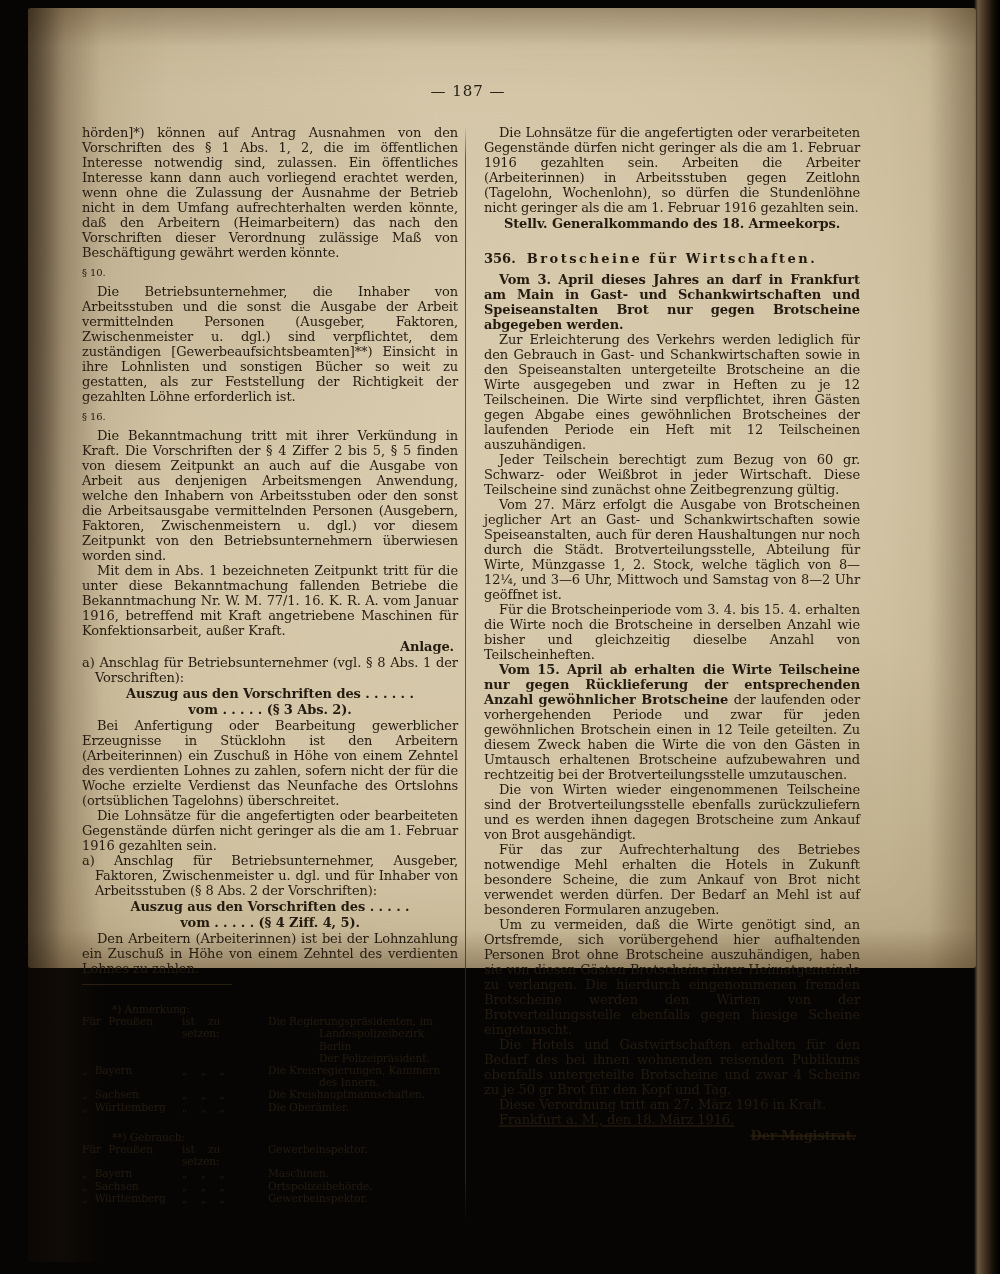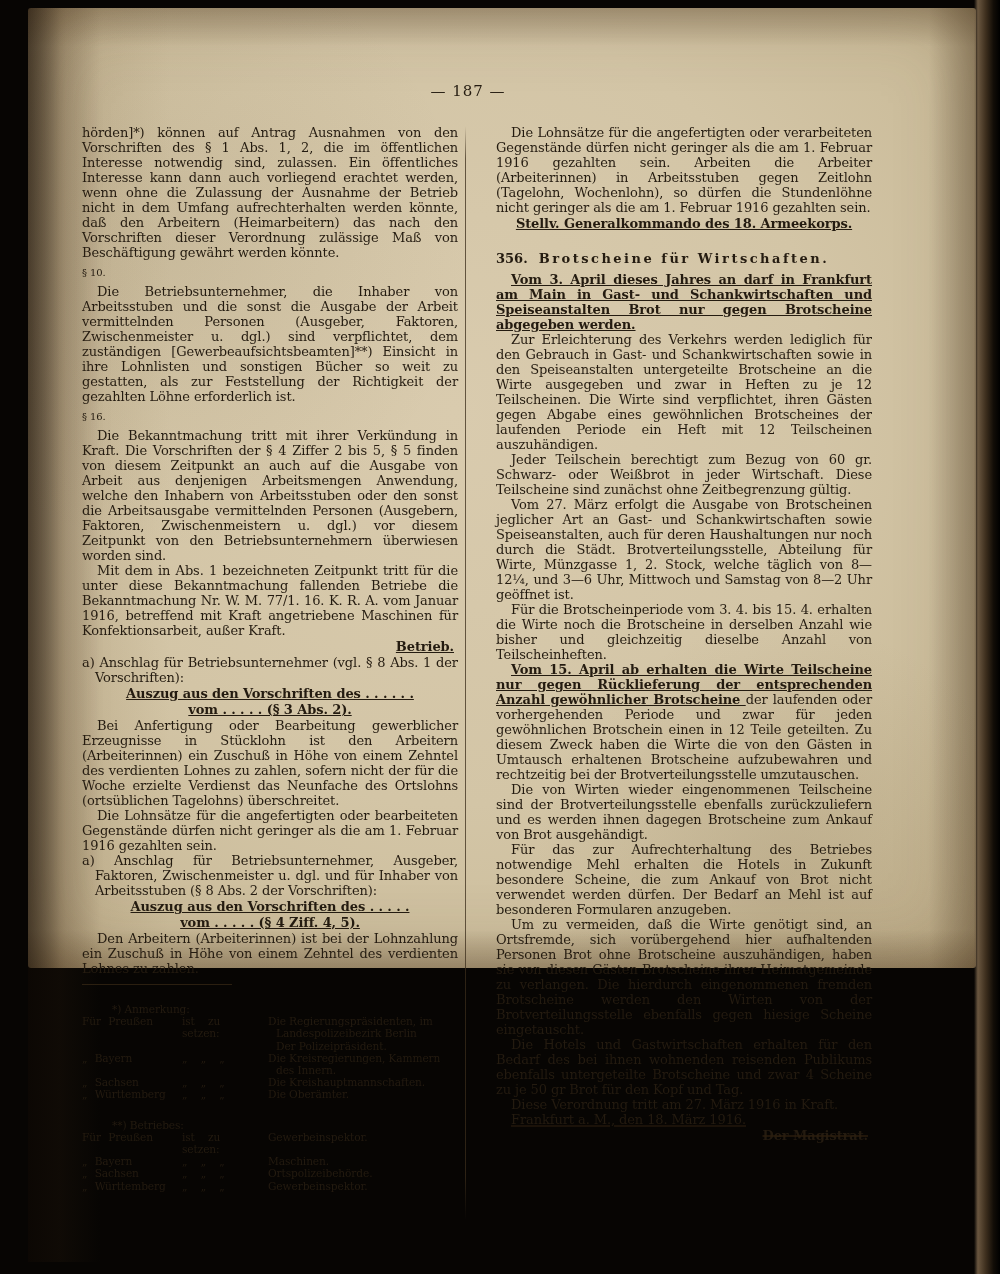--- a/index.html
+++ b/index.html
@@ -18,57 +18,57 @@
     background:linear-gradient(90deg, rgba(18,10,4,0.45), rgba(60,40,20,0.16) 45%, rgba(0,0,0,0));}
   .page-edge{position:absolute;right:0;top:0;width:26px;height:1274px;
     background:linear-gradient(90deg, rgba(0,0,0,0) 0%, #6a5740 15%, #3e2f1e 45%, #120d07 75%, #000 100%);}
   .pagenum{position:absolute;left:54px;width:772px;top:74px;text-align:center;
     font-size:15px;letter-spacing:1px;}
   .divider{position:absolute;left:437px;top:118px;width:1px;height:1094px;
     background:linear-gradient(180deg, rgba(58,44,26,0), rgba(58,44,26,0.75) 3%, rgba(58,44,26,0.75) 96%, rgba(58,44,26,0));}
   .col{position:absolute;top:117px;width:376px;font-size:13px;line-height:15px;
     text-align:justify;letter-spacing:-0.1px;}
   .left{left:54px;}
-  .right{left:468px;}
+  .right{left:456px;}
   .para{text-indent:15px;}
   .flush{text-indent:0;}
   .pheading{text-align:left;text-indent:0;margin:5px 0 4px;font-size:10px;}
   .cline{text-align:center;text-indent:0;margin:1px 0;}
   .rline{text-align:right;text-indent:0;margin:1px 0;padding-right:4px;}
   .hang{padding-left:13px;text-indent:-13px;}
-  .bold{font-weight:bold;text-decoration:underline;}
+  .bold{font-weight:bold;}
   .und{text-decoration-line:underline;text-decoration-color:rgba(44,30,14,0.55);text-decoration-thickness:2px;}
   .strike{text-decoration-line:line-through;text-decoration-color:rgba(44,30,14,0.7);text-decoration-thickness:2px;}
   .section-head{position:relative;text-align:center;margin:20px 0 6px;font-weight:bold;}
   .sec-num{position:absolute;left:0;letter-spacing:0;}
   .sec-title{letter-spacing:2.5px;}
   .fn-rule{width:150px;height:0;border-top:1px solid rgba(52,38,20,0.8);margin:8px 0 4px;}
   .fn{font-size:10.6px;line-height:12.2px;text-align:left;}
   .fn-title{padding-left:30px;margin-top:18px;}
   .fn-row{display:grid;grid-template-columns:96px 82px 1fr;column-gap:4px;}
   .fn-c1{word-spacing:4px;}
   .fn-c2{word-spacing:10px;}
-  .fn-c3 div:nth-child(n+2){padding-left:8px;}
+  .fn-c3 div:nth-child(n+2){padding-left:8px;margin-left:43px;}
 </style>
 </head>
 <body>
 
 <div class="scan">
   <div class="paper">
     <div class="pagenum">— 187 —</div>
     <div class="divider"></div>
     <div class="col left">
       <div>
           <div class="para flush">hörden]*) können auf Antrag Ausnahmen von den Vorschriften des § 1 Abs. 1, 2, die im öffentlichen Interesse notwendig sind, zulassen. Ein öffentliches Interesse kann dann auch vorliegend erachtet werden, wenn ohne die Zulassung der Ausnahme der Betrieb nicht in dem Umfang aufrechterhalten werden könnte, daß den Arbeitern (Heimarbeitern) das nach den Vorschriften dieser Verordnung zulässige Maß von Beschäftigung gewährt werden könnte.</div>
           <div class="pheading">§ 10.</div>
           <div class="para">Die Betriebsunternehmer, die Inhaber von Arbeitsstuben und die sonst die Ausgabe der Arbeit vermittelnden Personen (Ausgeber, Faktoren, Zwischenmeister u. dgl.) sind verpflichtet, dem zuständigen [Gewerbeaufsichtsbeamten]**) Einsicht in ihre Lohnlisten und sonstigen Bücher so weit zu gestatten, als zur Feststellung der Richtigkeit der gezahlten Löhne erforderlich ist.</div>
           <div class="pheading">§ 16.</div>
           <div class="para">Die Bekanntmachung tritt mit ihrer Verkündung in Kraft. Die Vorschriften der § 4 Ziffer 2 bis 5, § 5 finden von diesem Zeitpunkt an auch auf die Ausgabe von Arbeit aus denjenigen Arbeitsmengen Anwendung, welche den Inhabern von Arbeitsstuben oder den sonst die Arbeitsausgabe vermittelnden Personen (Ausgebern, Faktoren, Zwischenmeistern u. dgl.) vor diesem Zeitpunkt von den Betriebsunternehmern überwiesen worden sind.</div>
           <div class="para">Mit dem in Abs. 1 bezeichneten Zeitpunkt tritt für die unter diese Bekanntmachung fallenden Betriebe die Bekanntmachung Nr. W. M. 77/1. 16. K. R. A. vom Januar 1916, betreffend mit Kraft angetriebene Maschinen für Konfektionsarbeit, außer Kraft.</div>
-          <div class="rline bold">Betrieb.</div>
+          <div class="rline bold">Anlage.</div>
           <div class="hang">a) Anschlag für Betriebsunternehmer (vgl. § 8 Abs. 1 der Vorschriften):</div>
           <div class="cline bold">Auszug aus den Vorschriften des . . . . . .</div>
           <div class="cline bold">vom . . . . .  (§ 3 Abs. 2).</div>
           <div class="para">Bei Anfertigung oder Bearbeitung gewerblicher Erzeugnisse in Stücklohn ist den Arbeitern (Arbeiterinnen) ein Zuschuß in Höhe von einem Zehntel des verdienten Lohnes zu zahlen, sofern nicht der für die Woche erzielte Verdienst das Neunfache des Ortslohns (ortsüblichen Tagelohns) überschreitet.</div>
           <div class="para">Die Lohnsätze für die angefertigten oder bearbeiteten Gegenstände dürfen nicht geringer als die am 1. Februar 1916 gezahlten sein.</div>
           <div class="hang">a) Anschlag für Betriebsunternehmer, Ausgeber, Faktoren, Zwischenmeister u. dgl. und für Inhaber von Arbeitsstuben (§ 8 Abs. 2 der Vorschriften):</div>
           <div class="cline bold">Auszug aus den Vorschriften des . . . . .</div>
           <div class="cline bold">vom . . . . .  (§ 4 Ziff. 4, 5).</div>
           <div class="para">Den Arbeitern (Arbeiterinnen) ist bei der Lohnzahlung ein Zuschuß in Höhe von einem Zehntel des verdienten Lohnes zu zahlen.</div>
         </div>
@@ -99,21 +99,21 @@
               <div>Die Kreishauptmannschaften.</div>
             </div>
           </div>
           <div class="fn-row">
             <div class="fn-c1">„ Württemberg</div>
             <div class="fn-c2">„ „ „</div>
             <div class="fn-c3">
               <div>Die Oberämter.</div>
             </div>
           </div>
-          <div class="fn-title">**) Betriebes:</div>
+          <div class="fn-title">**) Gebrauch:</div>
           <div class="fn-row">
             <div class="fn-c1">Für Preußen</div>
             <div class="fn-c2">ist zu setzen:</div>
             <div class="fn-c3">
               <div>Gewerbeinspektor.</div>
             </div>
           </div>
           <div class="fn-row">
             <div class="fn-c1">„ Bayern</div>
             <div class="fn-c2">„ „ „</div>

